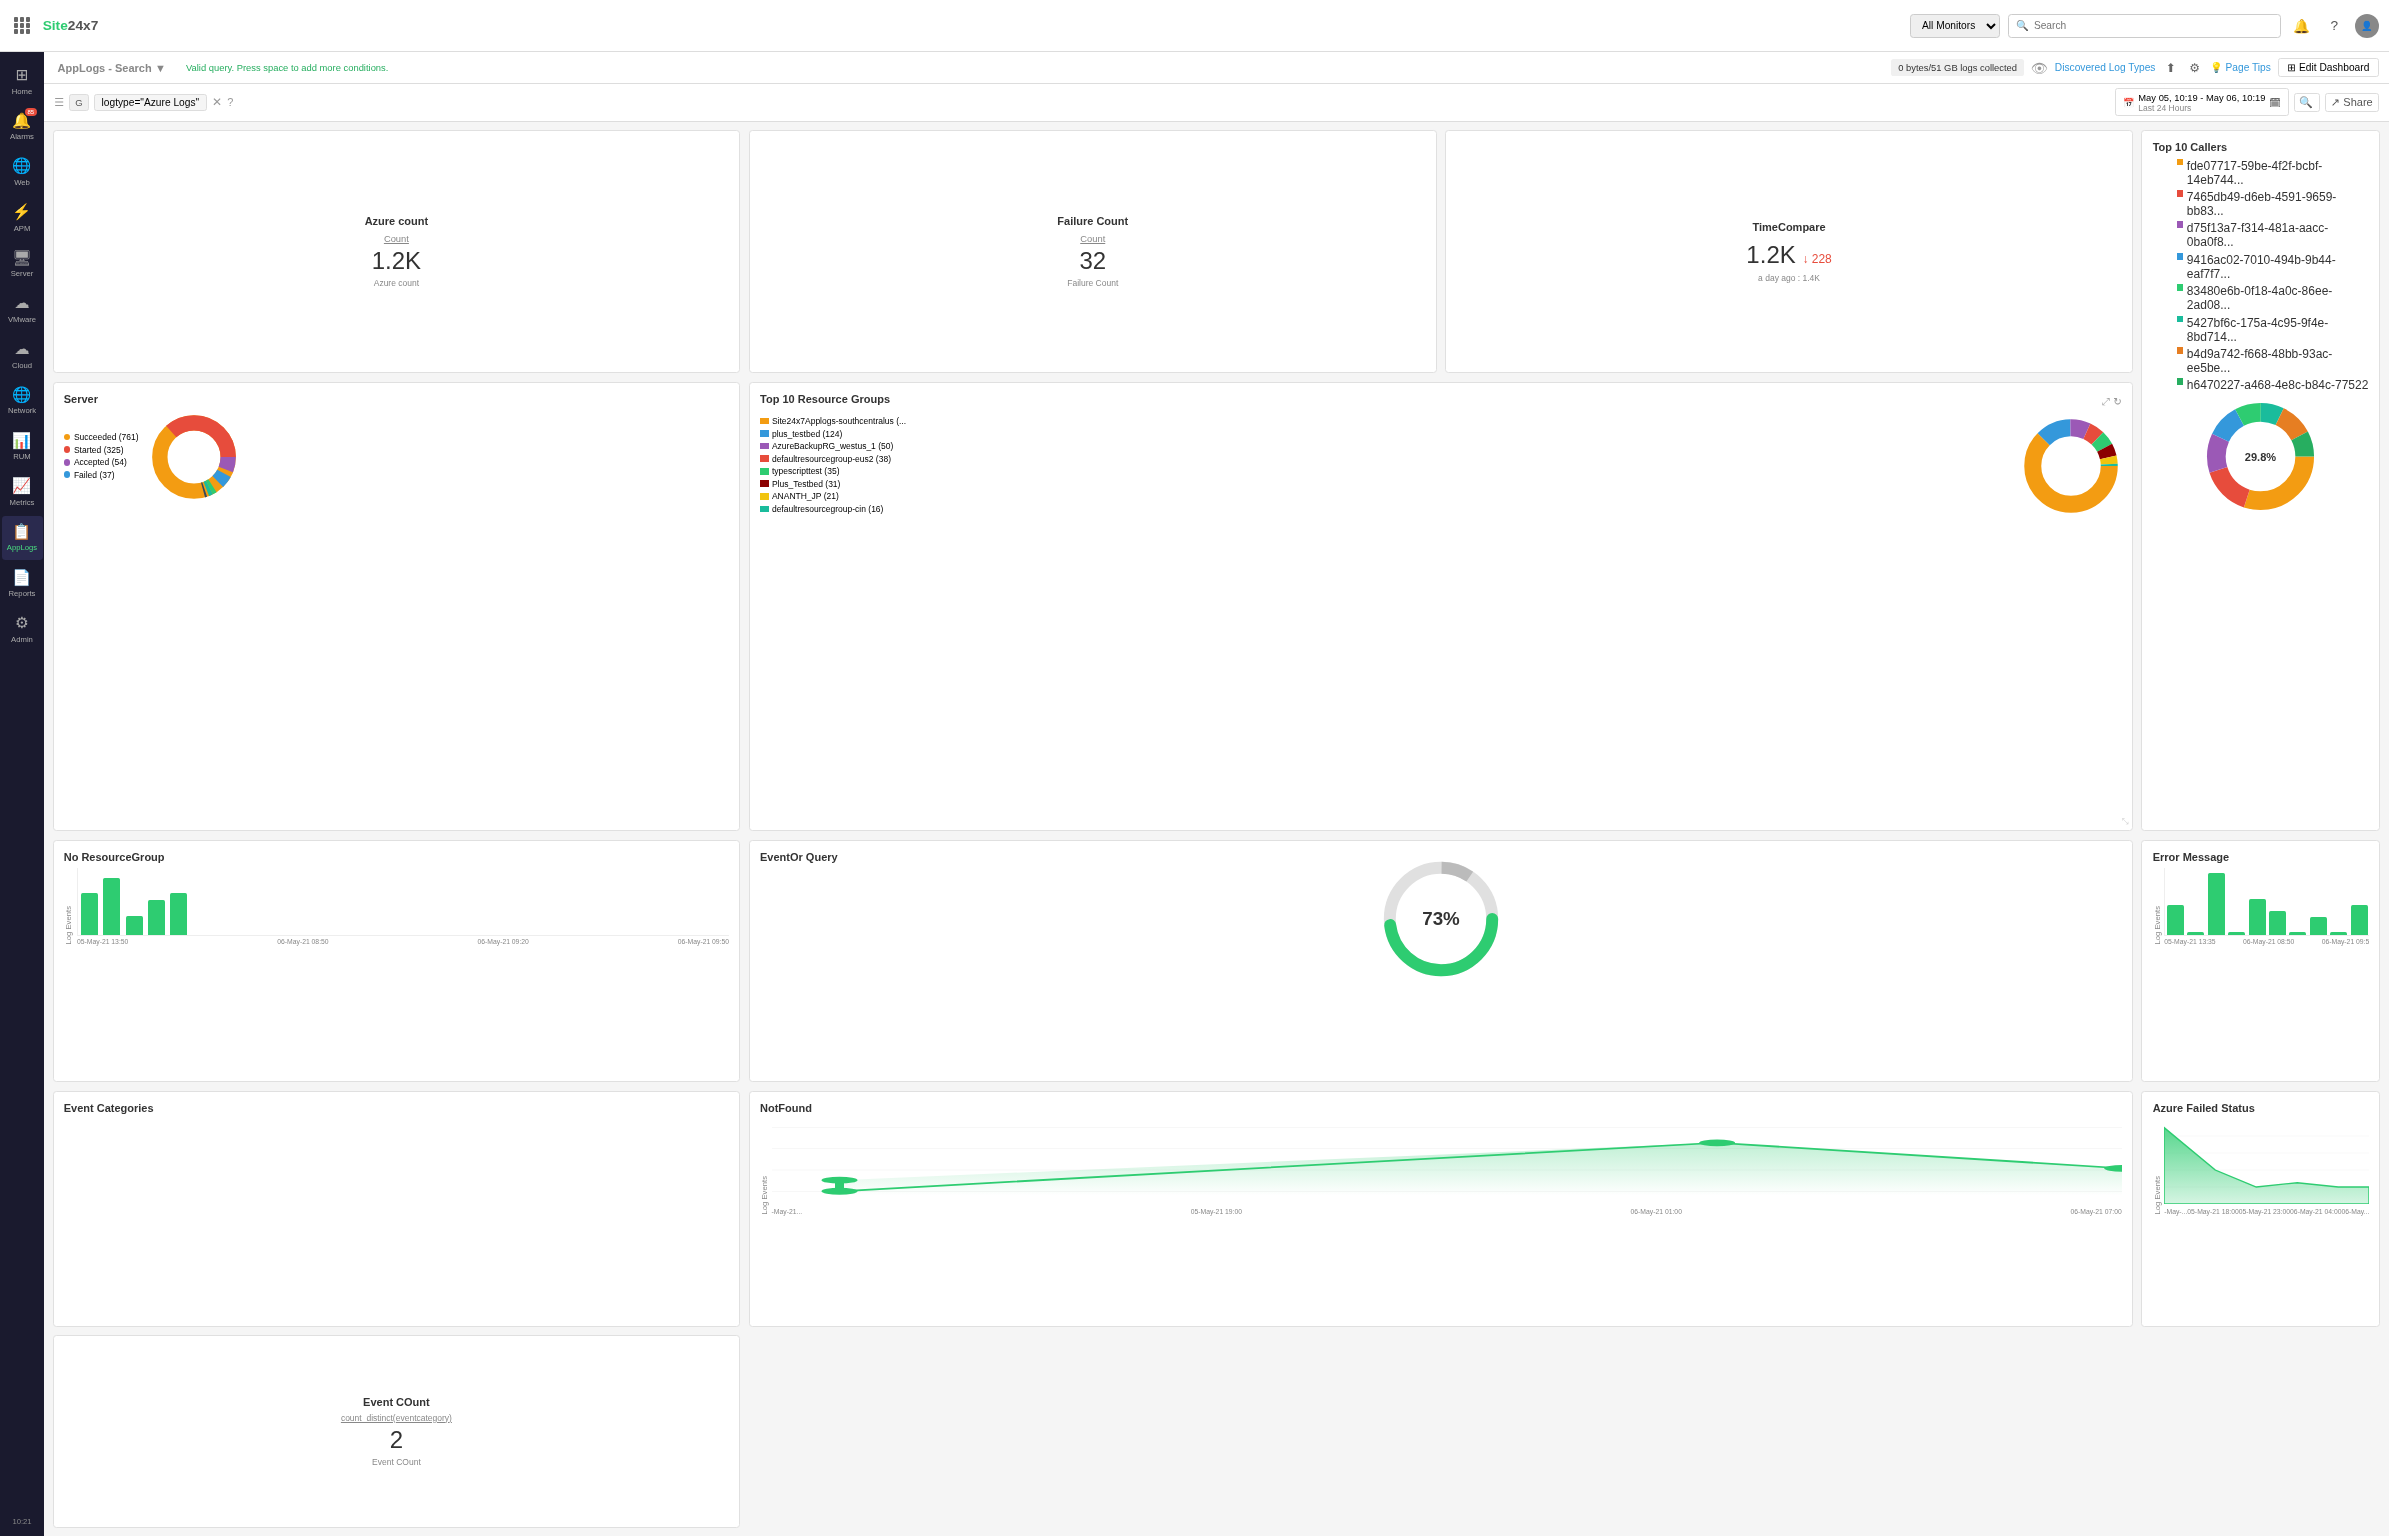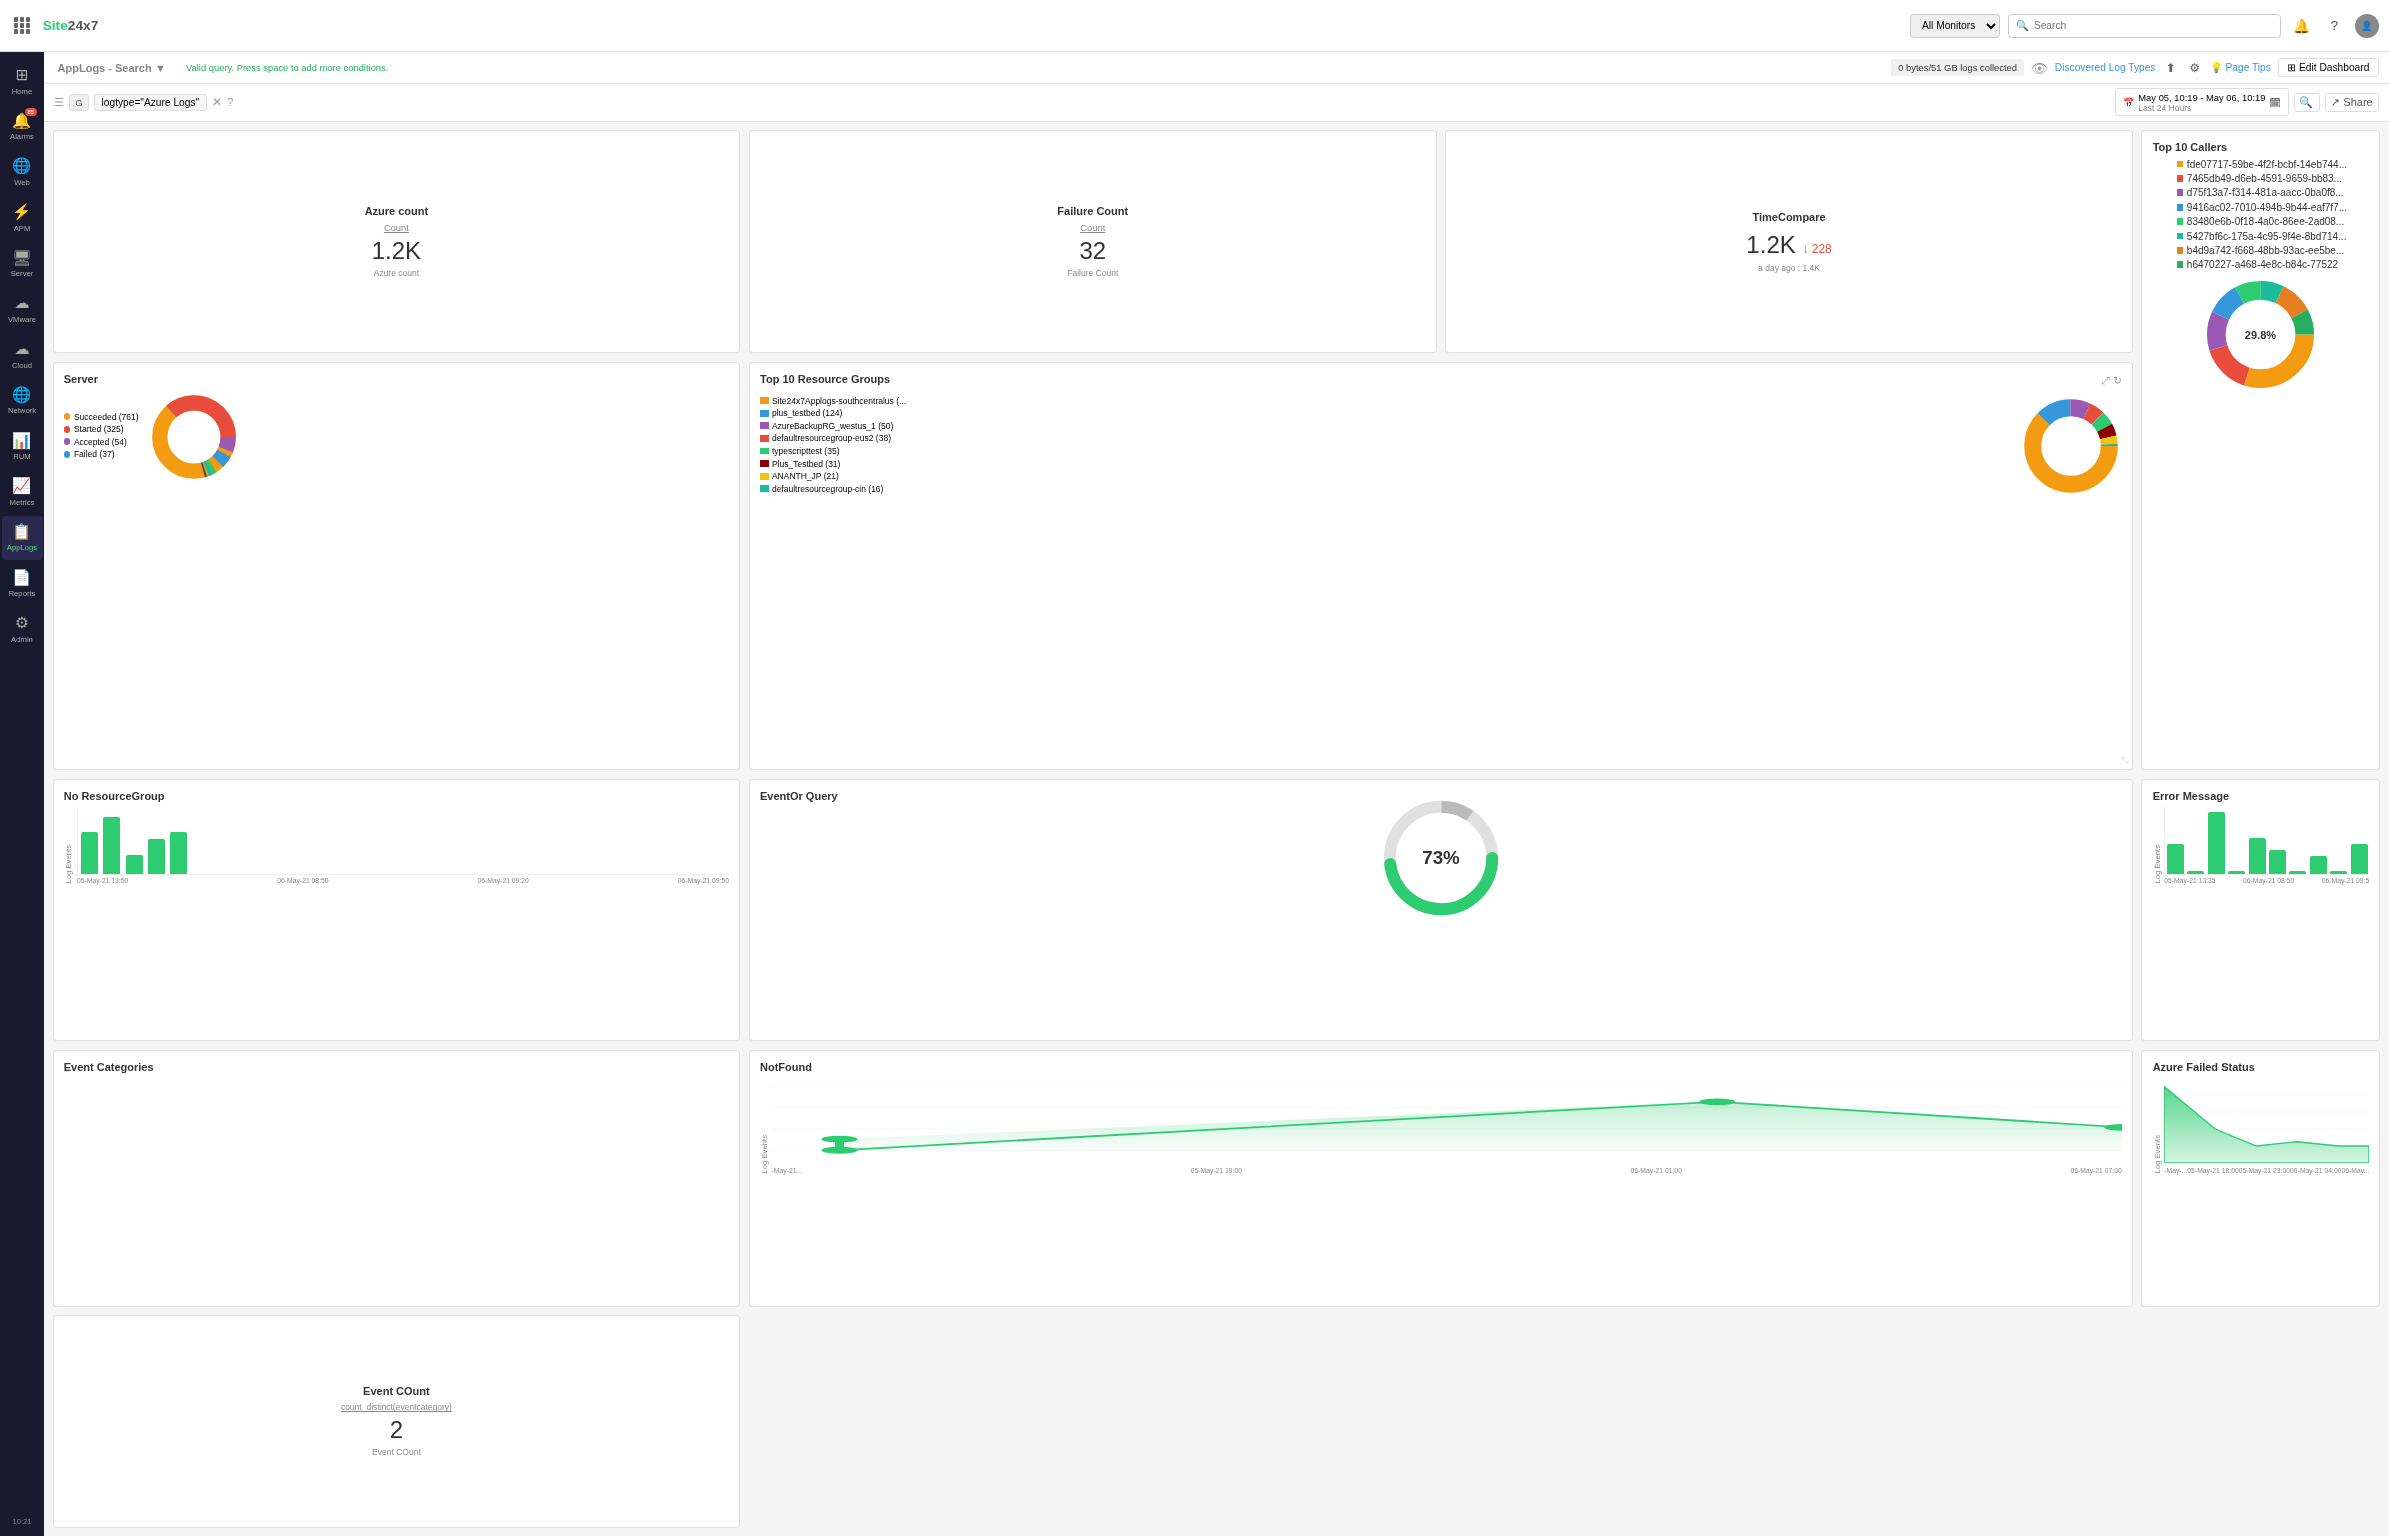--- a/index.html
+++ b/index.html
@@ -68,21 +68,21 @@
 
     
     .donut-container { display: flex; align-items: center; gap: 8.5px; }
     .donut-legend { font-size: 8.5px; }
     .donut-legend-item { display: flex; align-items: center; gap: 3.4px; margin-bottom: 2.6px; }
     .legend-dot { width: 6.8px; height: 6.8px; border-radius: 50%; flex-shrink: 0; }
     .legend-rect { width: 8.5px; height: 6.8px; flex-shrink: 0; }
 
     
     .progress-ring-container { display: flex; align-items: center; justify-content: center; height: 102px; position: relative; }
-    .caller-item { display: flex; align-items: center; gap: 3.4px; margin-bottom: 3.4px; font-size: 10px; color: #333; padding-left: 24px; }
+    .caller-item { display: flex; gap: 3.4px; margin-bottom: 3.4px; font-size: 12px; color: #333; padding-left: 24px; }
     .caller-color { width: 6.8px; height: 6.8px; flex-shrink: 0; }
 
     
     .resize-handle { position: absolute; bottom: 3.4px; right: 3.4px; color: #ccc; font-size: 8.5px; cursor: se-resize; }
 
     .widget-header { display: flex; justify-content: space-between; align-items: center; margin-bottom: 5.1px; }
     .widget-actions { display: flex; gap: 3.4px; color: #999; font-size: 10.2px; cursor: pointer; }
   </style>
 </head>
 <body>

